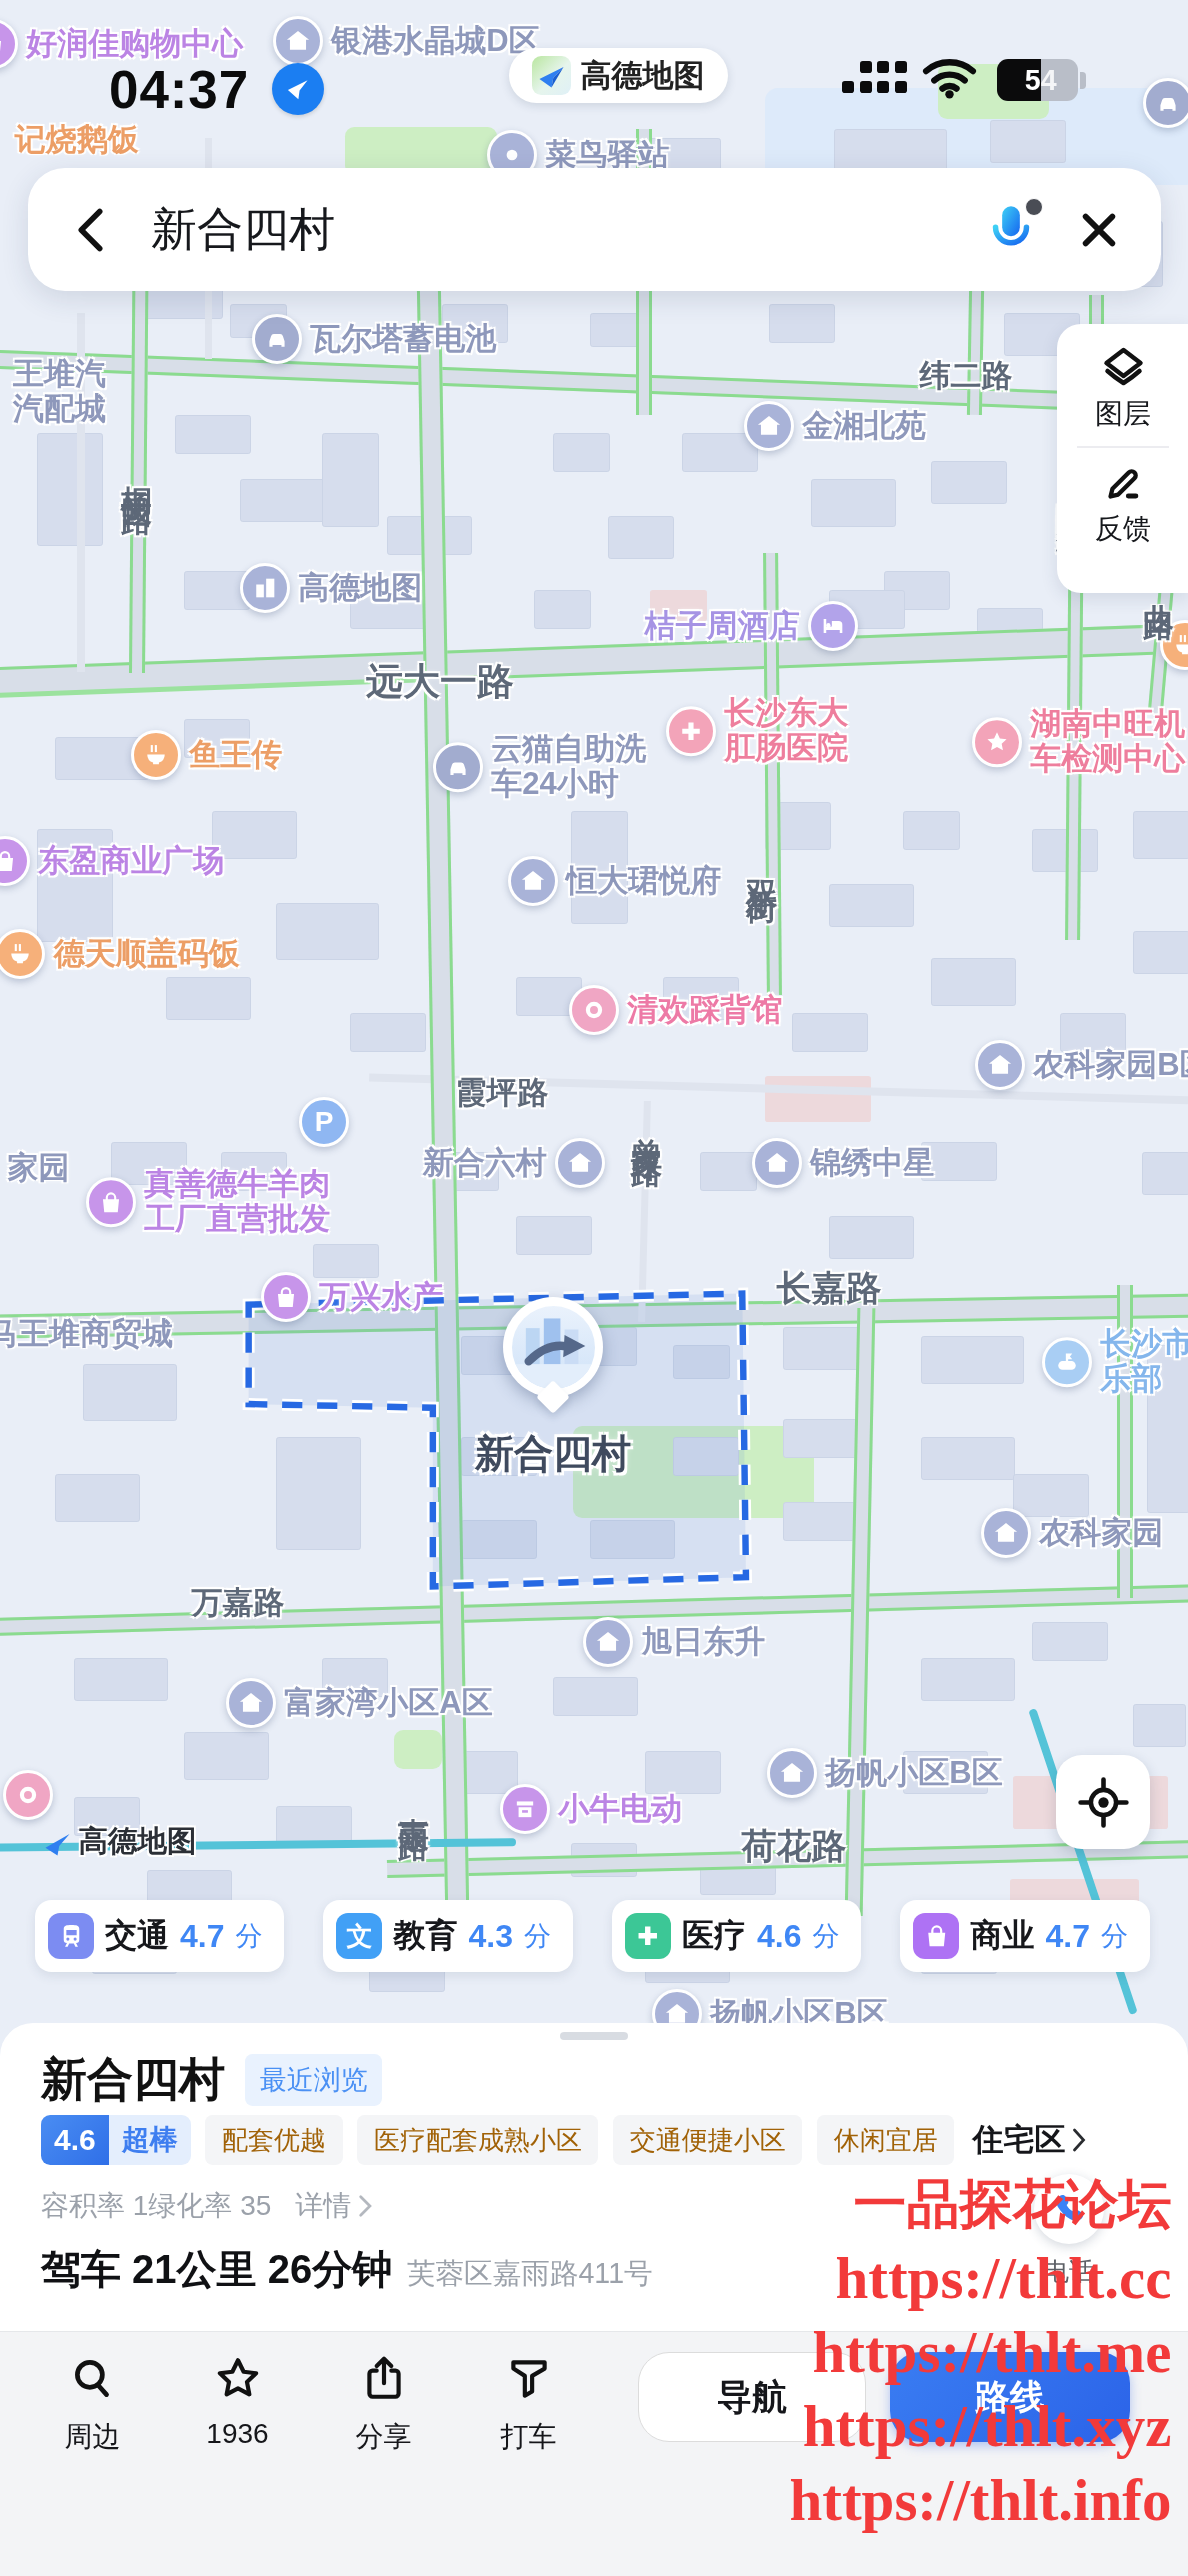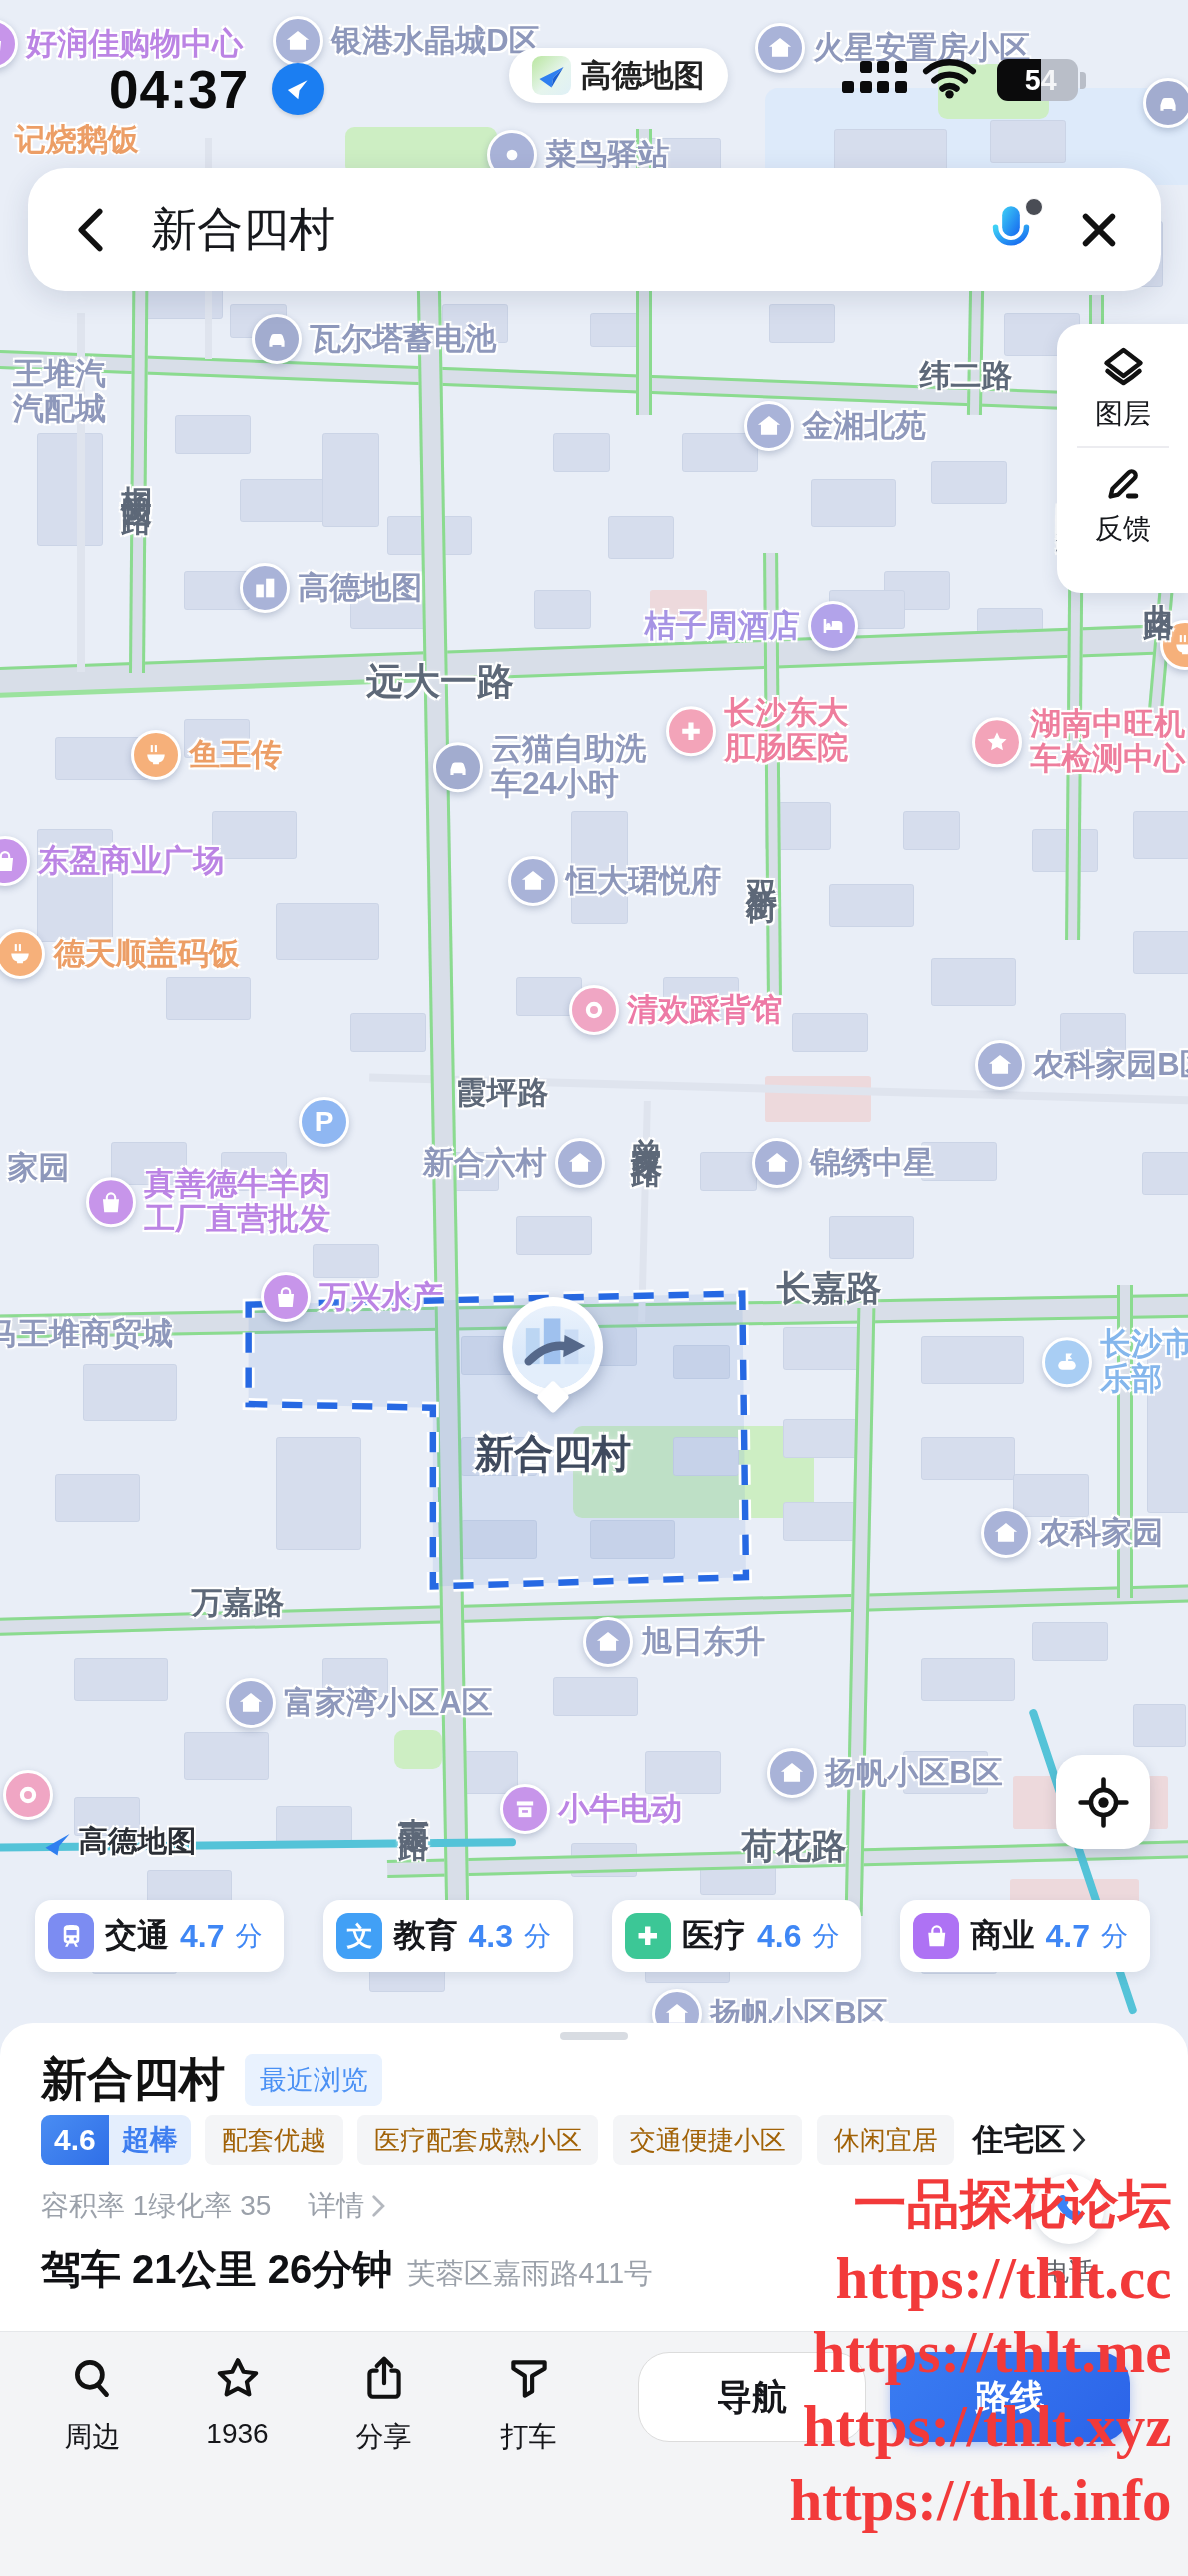--- a/index.html
+++ b/index.html
@@ -97,21 +97,21 @@
   #sheet-title-row{position:absolute;left:41px;top:26px;display:flex;align-items:center;gap:20px;}
   #sheet-title{font-size:46px;font-weight:800;color:#111;}
   #sheet-badge{background:#e9f2fe;color:#4a90f4;font-size:27px;padding:8.3px 14.7px;border-radius:7.4px;}
   #tag-row{position:absolute;left:41px;top:92px;display:flex;align-items:center;gap:14.7px;height:50px;}
   .scorepill{display:flex;height:50px;border-radius:9.2px;overflow:hidden;}
   .scorepill .num{background:linear-gradient(135deg,#4a8df2,#2f6fe8);color:#fff;font-size:30px;font-weight:800;
     display:flex;align-items:center;padding:0 13px;}
   .scorepill .txt{background:#e4eefd;color:#3e7ef0;font-size:28px;font-weight:700;display:flex;align-items:center;padding:0 13px;}
   .tag{height:50px;background:#f4f5f7;border-radius:7.4px;color:#a16207;font-size:26px;display:flex;align-items:center;padding:0 16.6px;white-space:nowrap;}
   #tag-category{display:flex;align-items:center;gap:3.7px;font-size:31px;font-weight:700;color:#15161a;margin-left:3.7px;}
-  #metrics-row{position:absolute;left:41px;top:164px;font-size:28px;color:#9ba1aa;display:flex;align-items:flex-end;gap:13px;}
+  #metrics-row{position:absolute;left:41px;top:164px;font-size:28px;color:#9ba1aa;display:flex;align-items:flex-end;gap:0;}
   #metrics-row .detail{margin-left:24px;display:flex;align-items:center;gap:5.5px;}
   #drive-row{position:absolute;left:41px;top:219px;display:flex;align-items:baseline;gap:14.7px;white-space:nowrap;}
   #drive-text{font-size:40px;font-weight:800;color:#101114;}
   #address-text{font-size:28.6px;color:#9ba1aa;}
   #phone-btn{position:absolute;left:1034px;top:151px;width:70px;height:70px;border-radius:50%;background:#fff;
     box-shadow:0 2.8px 11px rgba(40,60,90,.20);display:flex;align-items:center;justify-content:center;}
   #phone-label{position:absolute;left:1034px;top:232px;width:70px;text-align:center;font-size:25px;color:#5d6066;}
   
   #toolbar{position:absolute;left:0;top:2331px;width:1188px;height:245px;background:#f3f4f6;border-top:0.9px solid #e5e7ea;z-index:60;}
   .tb-item{position:absolute;top:22px;width:111px;display:flex;flex-direction:column;align-items:center;gap:11px;}
@@ -288,28 +288,20 @@
         <span class="poi-label">好润佳购物中心</span>
       </div>
       <div class="poi residential" style="top: 41px; left: 273px;">
         <span class="poi-icon">
           <svg viewBox="0 0 24 24" width="28" height="28">
             <path d="M12 3.5 L21.5 11 h-2.6 v8.5 h-13.8 V11 H2.5 Z" fill="#fff"></path>
           </svg>
         </span>
         <span class="poi-label">银港水晶城D区</span>
       </div>
-      <div class="poi residential" style="top: 48px; left: 755px;">
-        <span class="poi-icon">
-          <svg viewBox="0 0 24 24" width="28" height="28">
-            <path d="M12 3.5 L21.5 11 h-2.6 v8.5 h-13.8 V11 H2.5 Z" fill="#fff"></path>
-          </svg>
-        </span>
-        <span class="poi-label">火星安置房小区</span>
-      </div>
       <div class="poi food" style="top: 140px; left: 14.7px;">
         <span class="poi-label">记烧鹅饭</span>
       </div>
       <div class="poi residential" style="top: 155px; left: 487px;">
         <span class="poi-icon">
           <svg viewBox="0 0 24 24" width="28" height="28">
             <circle cx="12" cy="12" r="4.6" fill="#fff"></circle>
           </svg>
         </span>
         <span class="poi-label">菜鸟驿站</span>

